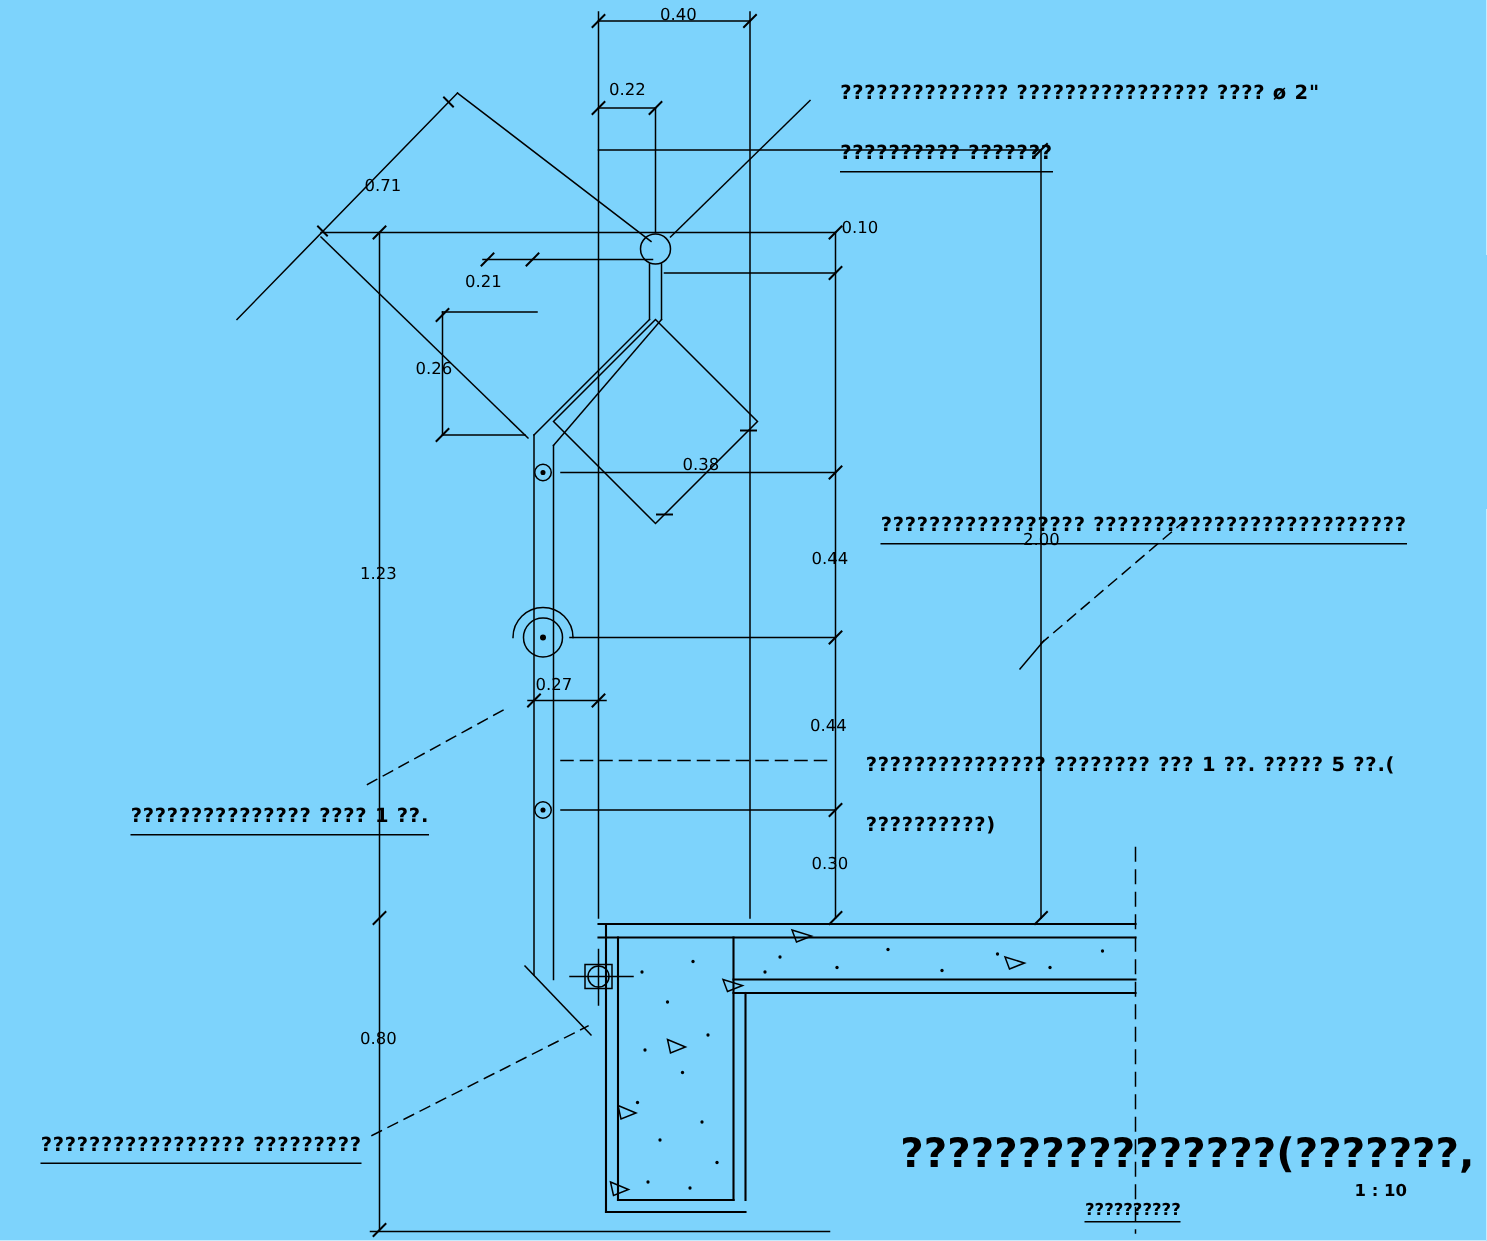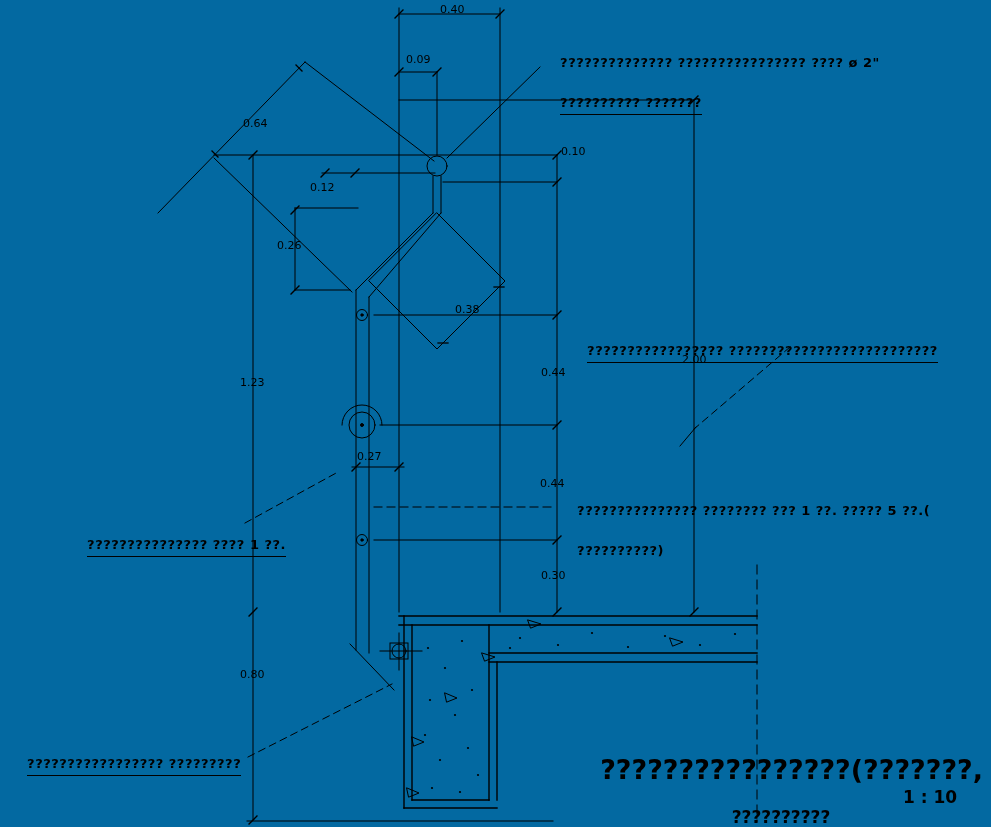--- a/index.html
+++ b/index.html
@@ -1,25 +1,25 @@
 <!DOCTYPE html>
 <html><head>
 <meta charset="utf-8">
 <style>
   html,body{margin:0;padding:0;background:#ffffff;}
-  #page{position:relative;width:991px;height:827px;background:#0369a1;overflow:hidden;
+  #page{position:relative;width:991px;height:827px;background:#7dd3fc;overflow:hidden;
         font-family:"DejaVu Sans",sans-serif;color:#000;}
   #page svg{position:absolute;left:0;top:0;}
   .lbl{position:absolute;font-size:11px;white-space:pre;color:#000;}
   .ann{position:absolute;font-size:13px;font-weight:bold;letter-spacing:.5px;
        white-space:pre;line-height:20px;color:#000;}
   .ul{display:inline-block;border-bottom:1.5px solid #000;padding-bottom:1px;}
   .title-block{position:absolute;right:8px;top:716px;text-align:right;font-size:27px;
        font-weight:bold;line-height:36px;white-space:pre;color:#000;}
-  .scale-row{position:absolute;top:787px;font-size:17px;font-weight:bold;white-space:pre;color:#000;}
+  .scale-row{position:absolute;top:787px;font-size:11px;font-weight:bold;white-space:pre;color:#000;}
 </style>
 </head>
 <body>
 
 <div id="page">
 
   <svg width="991" height="827" viewBox="0 0 991 827">
     <g stroke="#000000" fill="none" stroke-width="1" stroke-linecap="square">
 
       <g>
@@ -160,33 +160,33 @@
         <path stroke-dasharray="7 5" d="M245 523 L338 472"></path>
         <path stroke-dasharray="8 5" d="M374 507 H552"></path>
         <path stroke-dasharray="7 5" d="M790 347 L694 429"></path>
         <path d="M696 427 L680 446"></path>
       </g>
 
     </g>
   </svg>
 
   <div class="lbl" style="left:440px;top:3px">0.40</div>
-  <div class="lbl" style="left:406px;top:53px">0.09</div>
-  <div class="lbl" style="left:243px;top:117px">0.64</div>
+  <div class="lbl" style="left:406px;top:53px">0.22</div>
+  <div class="lbl" style="left:243px;top:117px">0.71</div>
   <div class="lbl" style="left:561px;top:145px">0.10</div>
-  <div class="lbl" style="left:310px;top:181px">0.12</div>
+  <div class="lbl" style="left:310px;top:181px">0.21</div>
   <div class="lbl" style="left:277px;top:239px">0.26</div>
   <div class="lbl" style="left:455px;top:303px">0.38</div>
   <div class="lbl" style="left:240px;top:376px">1.23</div>
   <div class="lbl" style="left:682px;top:353px">2.00</div>
   <div class="lbl" style="left:541px;top:366px">0.44</div>
   <div class="lbl" style="left:357px;top:450px">0.27</div>
   <div class="lbl" style="left:540px;top:477px">0.44</div>
   <div class="lbl" style="left:541px;top:569px">0.30</div>
-  <div class="lbl" style="left:240px;top:668px">0.80</div>
+  <div class="lbl" style="left:240px;top:686px">0.80</div>
 
   <div class="ann" style="left:540px;top:33px">
     <span>?????????????? ???????????????? ???? ø 2"</span><br>
     <span class="ul">?????????? ???????</span>
   </div>
 
   <div class="ann" style="left:567px;top:321px">
     <span class="ul">????????????????? ??????????????????????????</span>
   </div>
 

